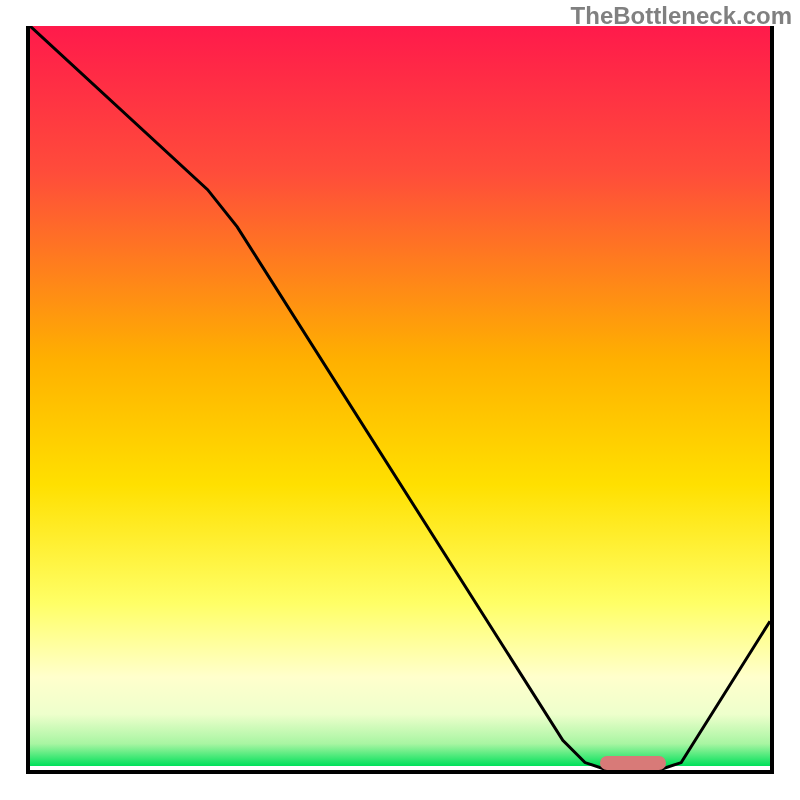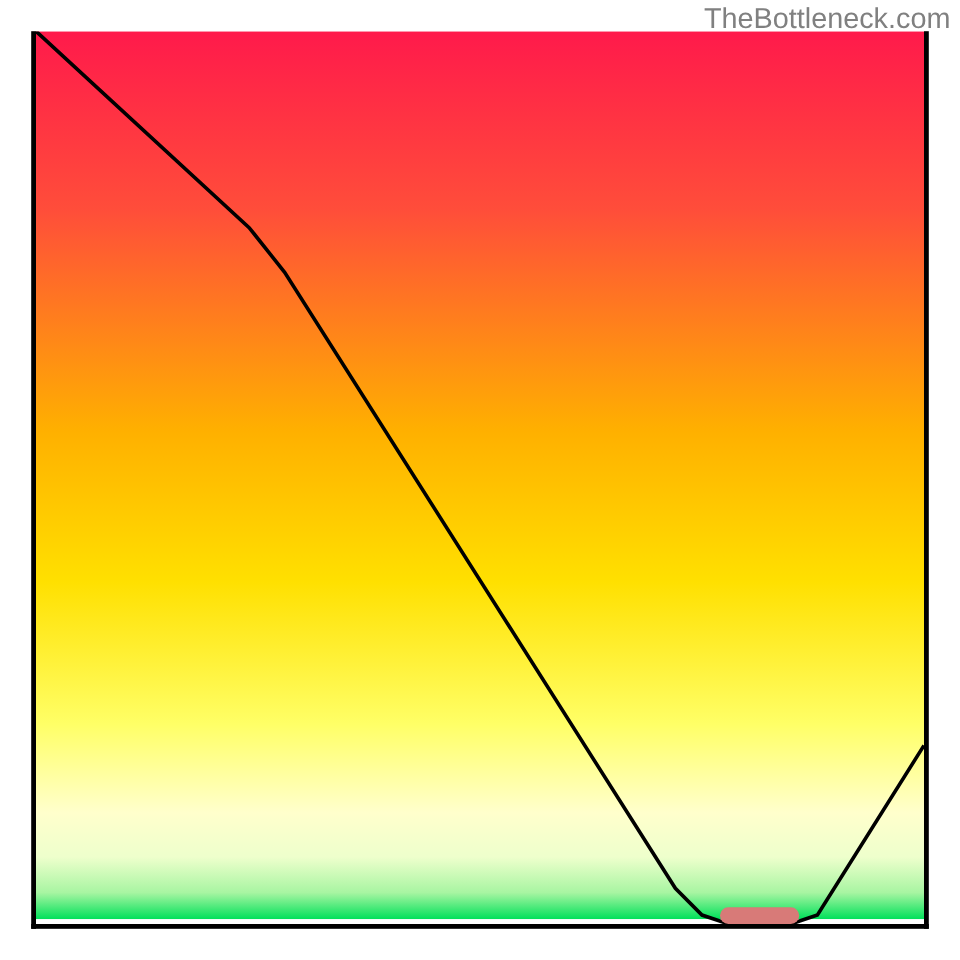--- a/index.html
+++ b/index.html
@@ -14,21 +14,21 @@
   #container {
     position: relative;
     width: 800px;
     height: 800px;
   }
   #watermark {
     position: absolute;
     top: 2px;
     right: 8px;
     font-size: 24px;
-    font-weight: normal;
+    font-weight: bold;
     color: #808080;
     z-index: 10;
   }
   #plot-area {
     position: absolute;
     left: 26px;
     top: 26px;
     width: 748px;
     height: 748px;
     overflow: hidden;

